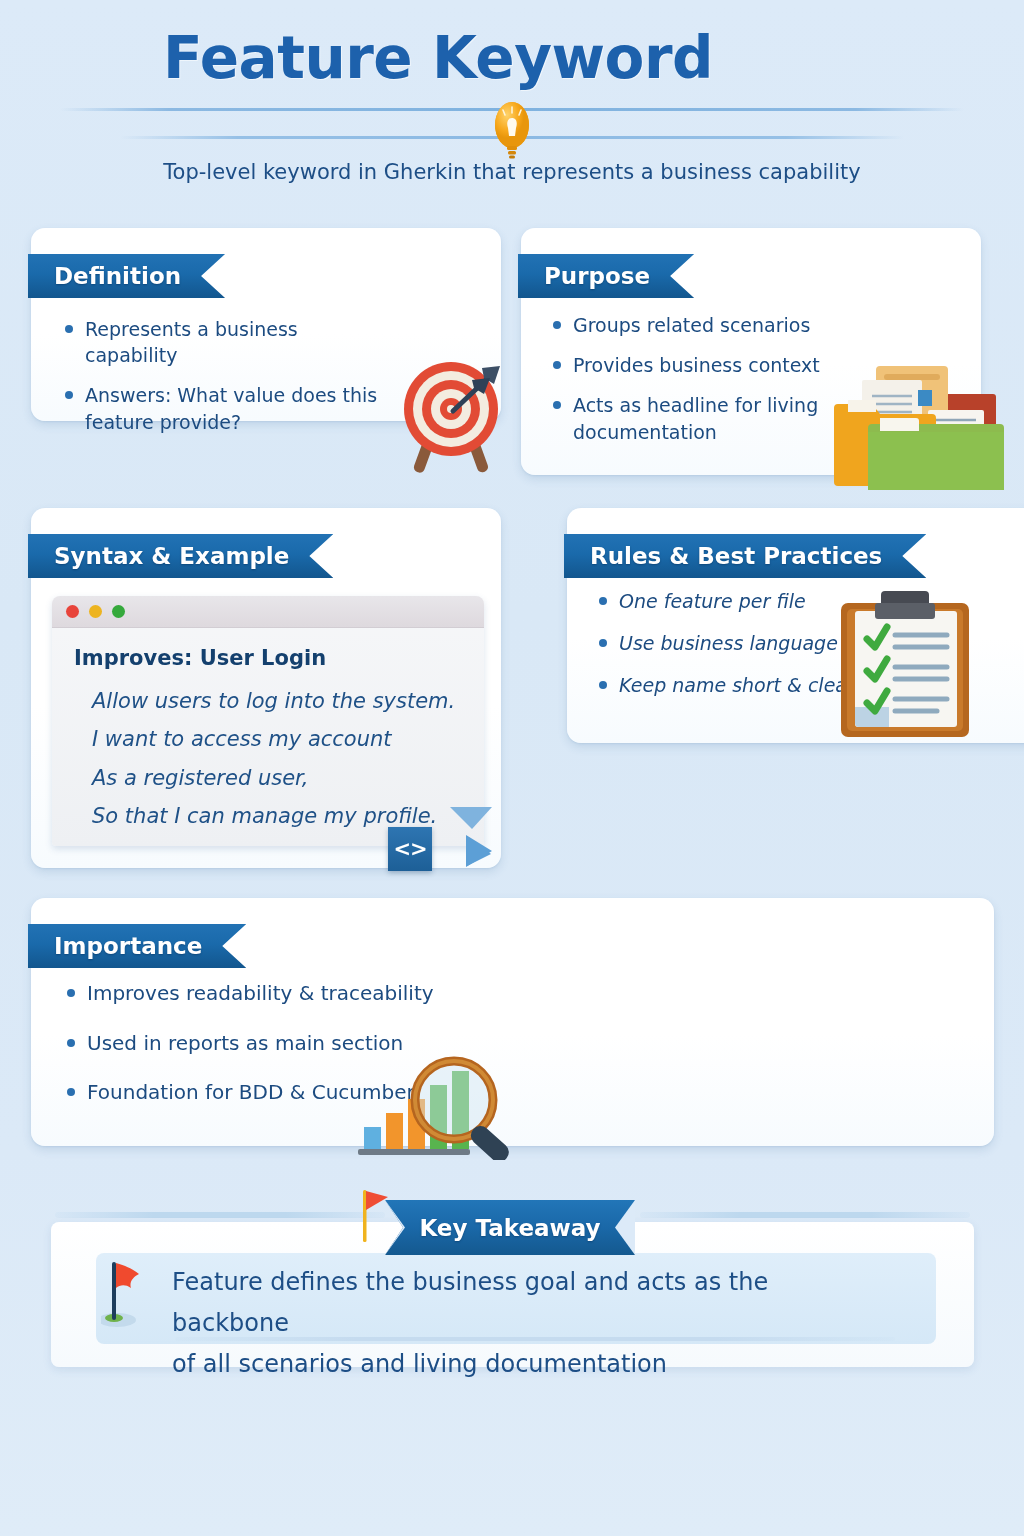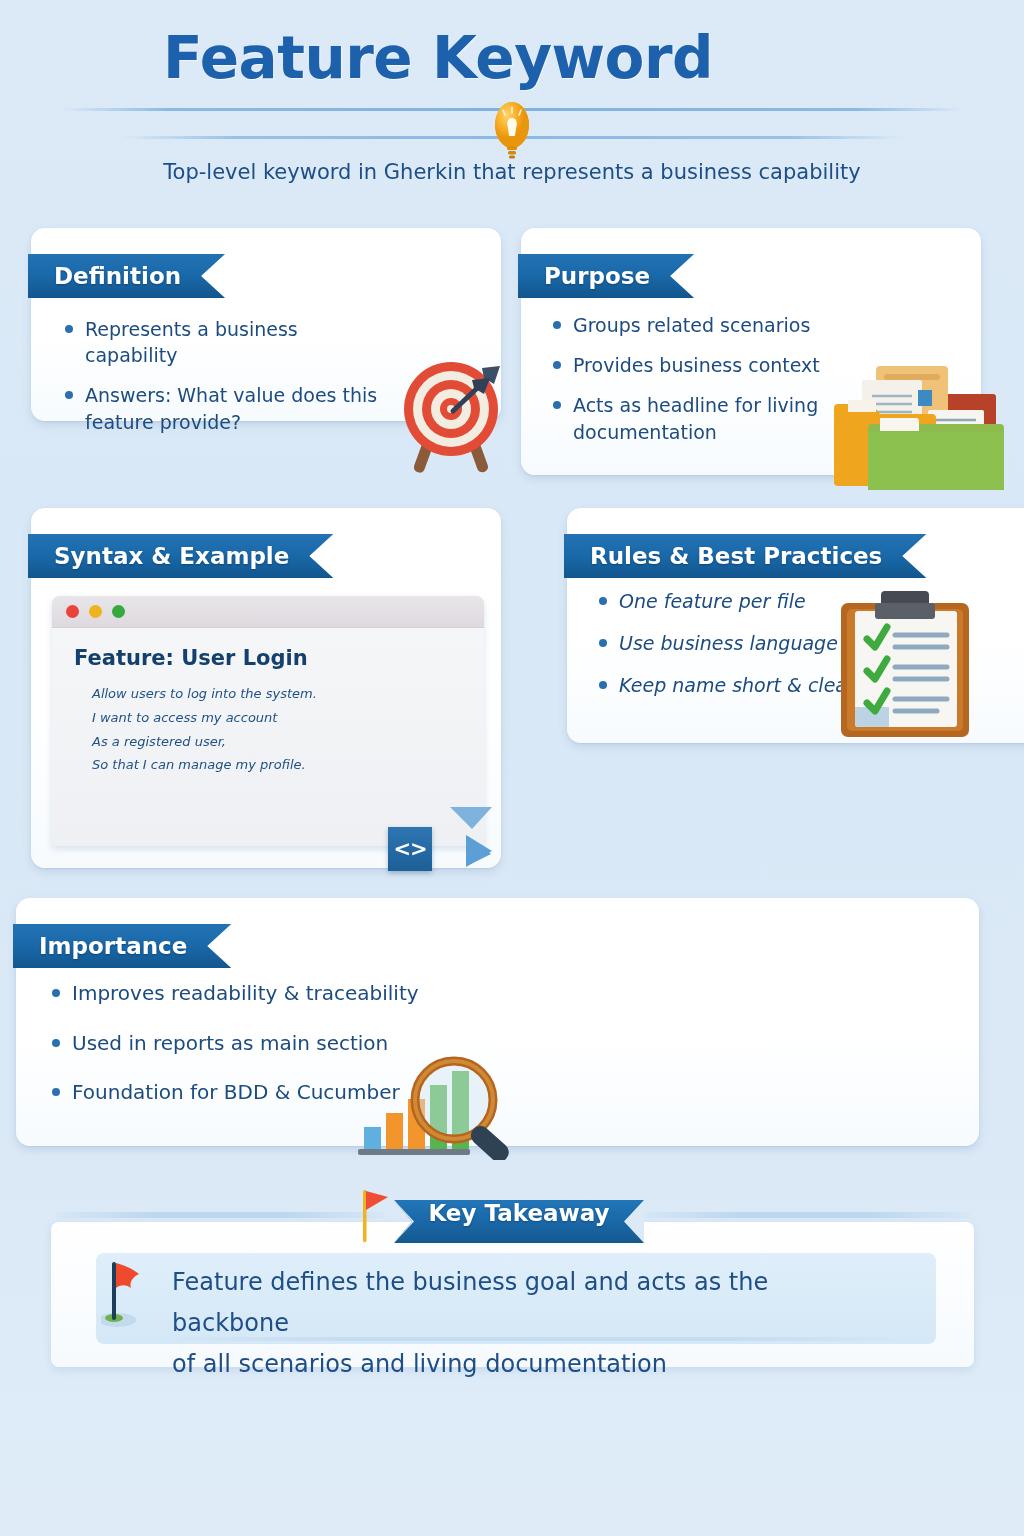--- a/index.html
+++ b/index.html
@@ -63,21 +63,21 @@
   .card {
     position: absolute;
     background: linear-gradient(180deg, #ffffff 0%, #ffffff 55%, #f7fbfe 100%);
     border-radius: 14px;
     box-shadow: 0 4px 10px rgba(60,110,160,0.16), 0 1px 2px rgba(60,110,160,0.10);
   }
   .card.c-def   { left: 31px;  top: 228px;  width: 470px; height: 193px; }
   .card.c-pur   { left: 521px; top: 228px;  width: 460px; height: 247px; }
   .card.c-syn   { left: 31px;  top: 508px;  width: 470px; height: 360px; }
   .card.c-rules { left: 521px; top: 508px;  width: 550px; height: 235px; margin-left: 46px; }
-  .card.c-imp   { left: 16px;  top: 898px;  width: 963px; height: 248px; border-radius: 14px; }
+  .card.c-imp   { left: 31px;  top: 898px;  width: 963px; height: 248px; border-radius: 14px; }
 
   
   .ribbon {
     position: absolute;
     top: 26px;
     left: -3px;
     height: 44px;
     background: linear-gradient(180deg, #2272b4 0%, #1a6aab 45%, #12568e 100%);
     display: flex;
     align-items: center;
@@ -155,21 +155,21 @@
   .cdot.g { background: #35a93c; }
   .code-body { padding: 18px 20px 0 22px; }
   .code-title {
     font-family: "DejaVu Sans", sans-serif;
     font-size: 21px; font-weight: 700;
     color: #14406e;
     margin-bottom: 12px;
   }
   .code-line {
     font-family: "DejaVu Sans", sans-serif;
-    font-size: 13px;
+    font-size: 21px;
     font-style: italic;
     color: #1f5187;
     padding-left: 18px;
     line-height: 1.83;
   }
   .code-badge {
     position: absolute;
     left: 388px; top: 827px;
     width: 44px; height: 44px;
     background: linear-gradient(180deg, #2e75b2 0%, #1d5f97 100%);
@@ -203,26 +203,26 @@
     position: absolute;
     height: 6px;
     border-radius: 3px;
     background: linear-gradient(90deg, rgba(170,205,235,0.1) 0%, #bdd8ee 30%, #bdd8ee 70%, rgba(170,205,235,0.1) 100%);
   }
   .tk-line.l { left: 55px;  top: 1212px; width: 330px; }
   .tk-line.r { left: 640px; top: 1212px; width: 330px; }
 
   .tk-ribbon {
     position: absolute;
-    left: 394px; top: 1200px;
-    width: 250px; height: 43px;
+    left: 385px; top: 1200px;
+    width: 250px; height: 55px;
     background: linear-gradient(180deg, #2276b8 0%, #1a68a8 50%, #14598f 100%);
     clip-path: polygon(0 0, 100% 0, 100% 100%, 0 100%, 0 100%, 18px 50%);
     z-index: 8;
-    display: flex; align-items: flex-start; justify-content: center;
+    display: flex; align-items: center; justify-content: center;
     box-shadow: 0 2px 5px rgba(20,60,100,0.28);
   }
   .tk-ribbon::after {
     content: "";
     position: absolute; right: 0; top: 0;
     width: 20px; height: 100%;
     background: #dceaf8;
     clip-path: polygon(100% 0, 100% 100%, 0 50%);
   }
   .tk-ribbon::before {
@@ -375,21 +375,21 @@
   <div class="ribbon">
     <span class="ribbon-label">Syntax &amp; Example</span>
   </div>
   <div class="code-window">
     <div class="code-bar">
       <span class="cdot r"></span>
       <span class="cdot y"></span>
       <span class="cdot g"></span>
     </div>
     <div class="code-body">
-      <div class="code-title">Feature:  User Login</div>
+      <div class="code-title">Improves:  User Login</div>
       <div class="code-line">Allow users to log into the system.</div>
       <div class="code-line">I want to access my account</div>
       <div class="code-line">As a registered user,</div>
       <div class="code-line">So that I can manage my profile.</div>
     </div>
   </div>
 </div>
 
 <svg class="arrow-deco" style="left:420px; top:805px; width:78px; height:70px;" viewBox="0 0 78 70">
   <path d="M30 2 H72 L52 24 Z" fill="#7fb3de"></path>

